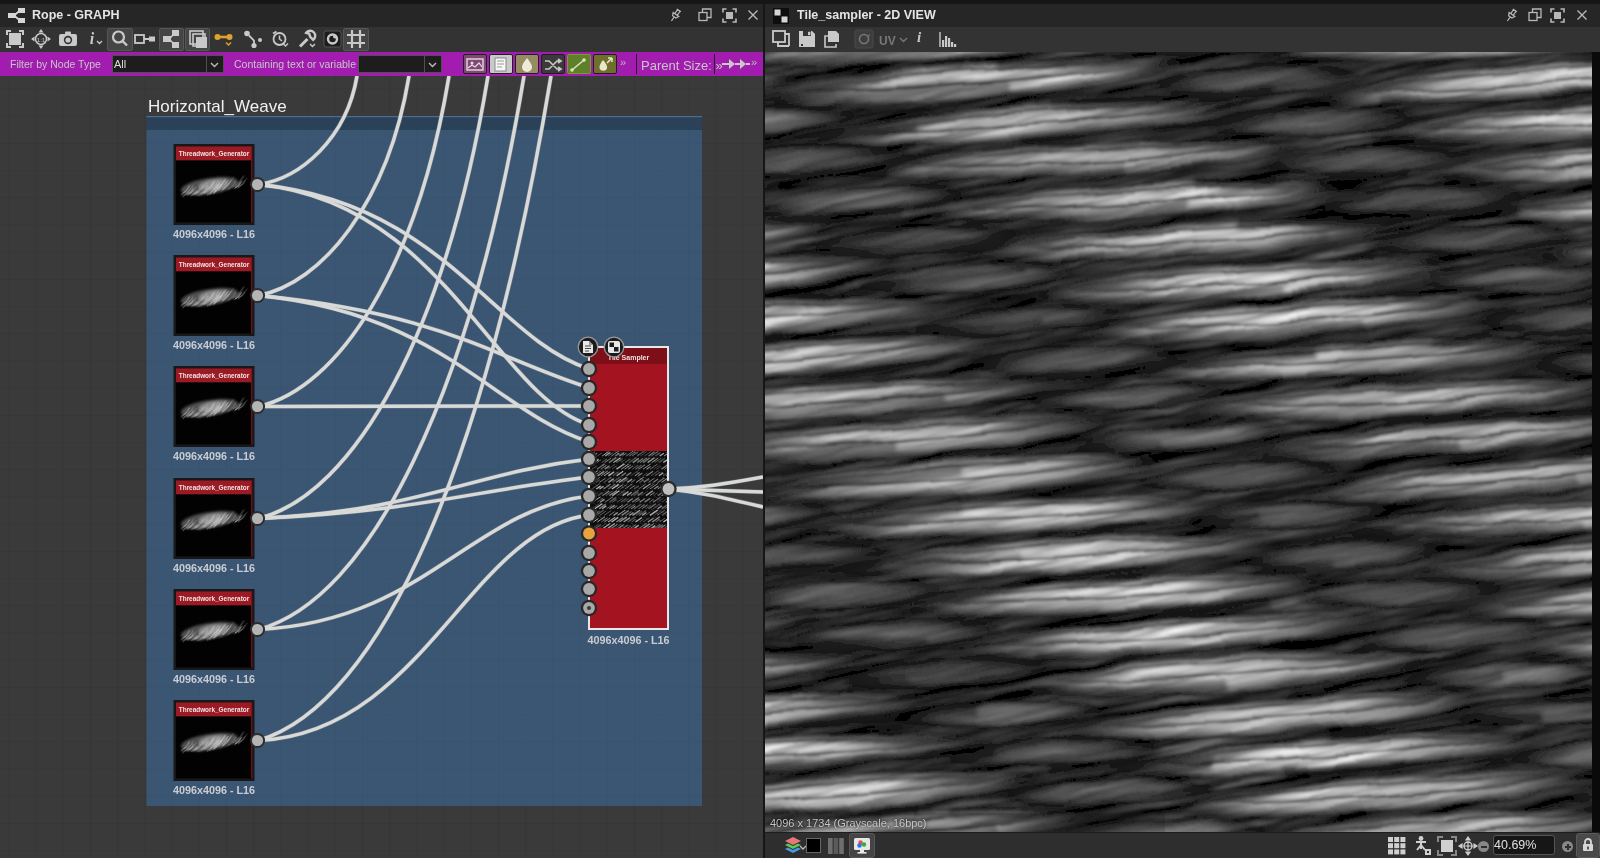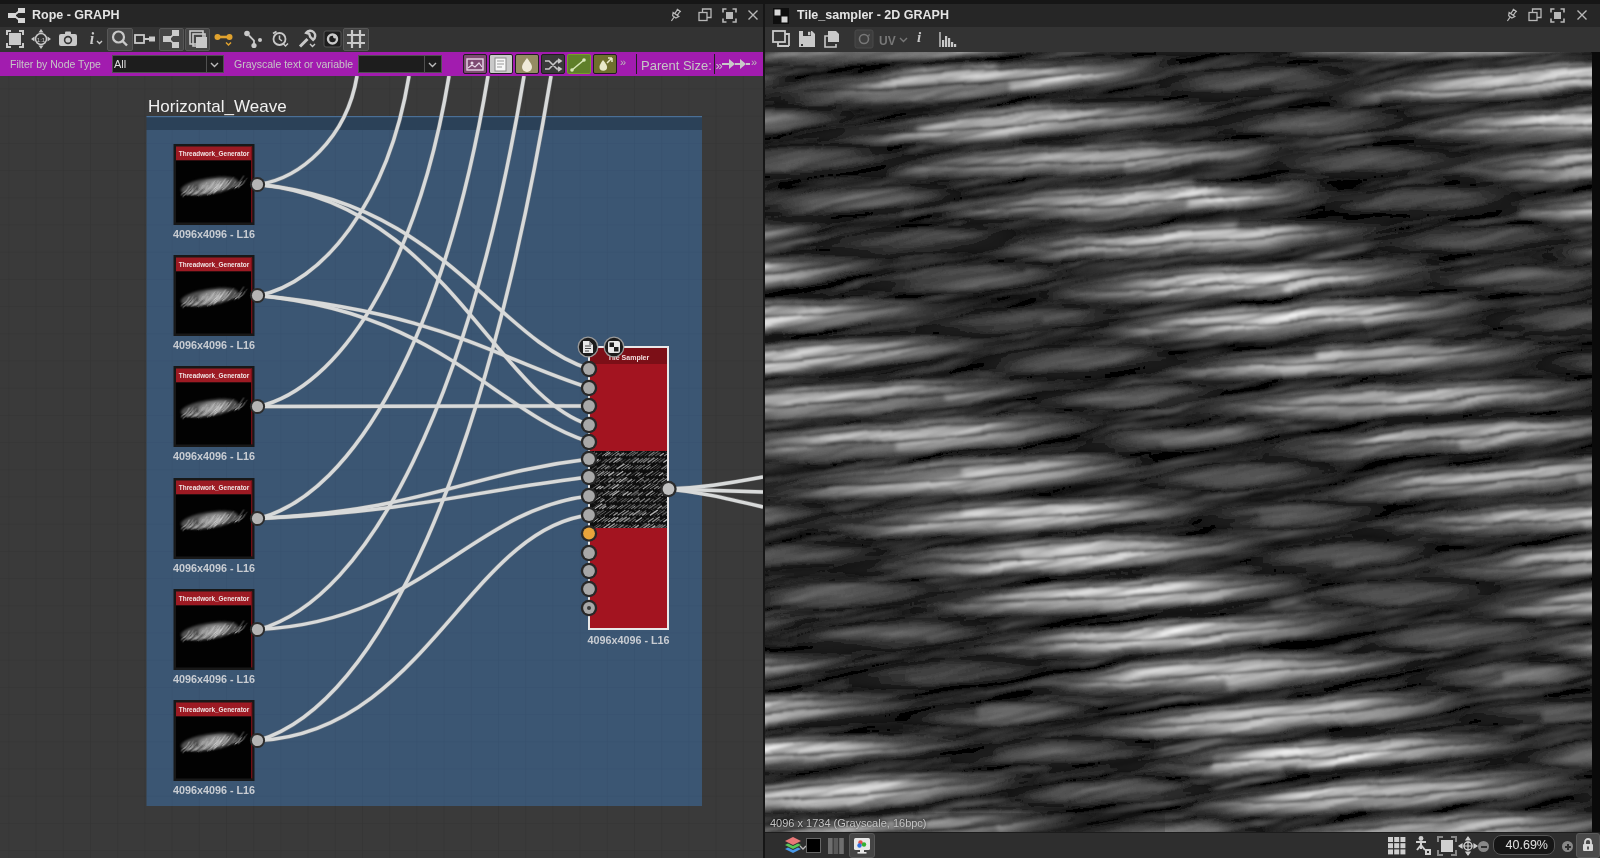--- a/index.html
+++ b/index.html
@@ -111,21 +111,21 @@
         </svg>
         <svg width="22" height="22" viewBox="0 0 22 22" style="position:absolute;left:345px;top:1px">
           <path d="M7 2 V20 M15 2 V20 M2 7 H20 M2 15 H20" stroke="#c9c9c9" stroke-width="2.2"></path>
         </svg>
       </div>
       <div style="position:absolute;left:0;top:52px;width:100%;height:24px;background:#a21caf">
         <span style="position:absolute;left:10px;top:6px;font-size:10.5px;color:#c6c6c6">Filter by Node Type</span>
         <div style="position:absolute;left:112px;top:3px;width:112px;height:18px;background:#1d1d1d;border:1px solid #505050;color:#ddd;font-size:11px;line-height:17px;padding-left:1px">All<svg width="9" height="6" viewBox="0 0 9 6" style="position:absolute;right:4px;top:6px">
             <path d="M1 1 L4.5 4.5 L8 1" stroke="#bbb" stroke-width="1.4" fill="none"></path>
           </svg><div style="position:absolute;right:16px;top:0;width:1px;height:16px;background:#505050"></div></div>
-        <span style="position:absolute;left:234px;top:6px;font-size:10.5px;color:#c6c6c6">Grayscale text or variable</span>
+        <span style="position:absolute;left:234px;top:6px;font-size:10.5px;color:#c6c6c6">Containing text or variable</span>
         <div style="position:absolute;left:358px;top:3px;width:84px;height:18px;background:#1d1d1d;border:1px solid #505050">
           <svg width="9" height="6" viewBox="0 0 9 6" style="position:absolute;right:4px;top:6px">
             <path d="M1 1 L4.5 4.5 L8 1" stroke="#bbb" stroke-width="1.4" fill="none"></path>
           </svg>
           <div style="position:absolute;right:16px;top:0;width:1px;height:16px;background:#505050"></div>
         </div>
         <div style="position:absolute;left:463px;top:2px;width:24px;height:20px;background:#7e4a72;border:1px solid #1f1f1f;border-radius:2px"></div>
         <svg width="24" height="21" viewBox="0 0 24 21" style="position:absolute;left:463px;top:2px">
           <rect x="4" y="5" width="16" height="11" fill="none" stroke="#e8d8e8" stroke-width="1.4"></rect>
           <circle cx="9" cy="9" r="1.5" fill="#e8d8e8"></circle>
@@ -802,21 +802,21 @@
     </div>
     <div style="position:absolute;left:763px;top:0;width:2px;height:858px;background:#161616"></div>
     <div class="panel" style="left:765px;width:835px;background:#0a0a0a">
       <div style="position:absolute;left:0;top:0;width:100%;height:4px;background:#161616"></div>
       <div class="titlebar">
         <svg width="16" height="16" viewBox="0 0 16 16" style="position:absolute;left:8px;top:4px">
           <rect x="0" y="0" width="16" height="16" fill="#0e0e0e"></rect>
           <rect x="1.5" y="1.5" width="6" height="6" fill="#d6d6d6"></rect>
           <rect x="8.5" y="8.5" width="6" height="6" fill="#d6d6d6"></rect>
         </svg>
-        <span style="position:absolute;left:32px">Tile_sampler - 2D GRAPH</span>
+        <span style="position:absolute;left:32px">Tile_sampler - 2D VIEW</span>
         <svg width="15" height="15" viewBox="0 0 15 15" style="position:absolute;left:739px;top:4px">
           <g transform="rotate(35 7 7)">
             <path d="M5 1 H10 M6 1 V6 M9 1 V6 M4 6 H11 L9.5 9 H5.5 Z M7.5 9 V14" stroke="#b8b8b8" stroke-width="1.2" fill="none"></path>
           </g>
         </svg>
         <svg width="14" height="14" viewBox="0 0 14 14" style="position:absolute;left:763px;top:4px">
           <rect x="1" y="4.5" width="8" height="8" fill="none" stroke="#b8b8b8" stroke-width="1.3"></rect>
           <path d="M4.5 4.5 V1 H13 V9.5 H9" stroke="#b8b8b8" stroke-width="1.3" fill="none"></path>
         </svg>
         <svg width="15" height="15" viewBox="0 0 15 15" style="position:absolute;left:785px;top:4px">
@@ -1662,21 +1662,21 @@
           <rect x="5" y="5" width="12" height="12" fill="#d0d0d0"></rect>
           <path d="M2 7 V2 H7 M15 2 H20 V7 M20 15 V20 H15 M7 20 H2 V15" stroke="#888" stroke-width="2" fill="none"></path>
         </svg>
         <svg width="22" height="22" viewBox="0 0 22 22" style="position:absolute;left:692px;top:2px">
           <circle cx="11" cy="11" r="4" fill="none" stroke="#d0d0d0" stroke-width="1.4"></circle>
           <path d="M11 2 L13 5 H9 Z M11 20 L9 17 h4 Z M2 11 L5 9 v4 Z M20 11 L17 13 v-4 Z M6.5 11 h9 M11 6.5 v9" stroke="#d0d0d0" stroke-width="1.2" fill="#d0d0d0"></path>
         </svg>
         <div style="position:absolute;left:713px;top:8px;width:11px;height:11px;border-radius:6px;background:#888">
           <div style="position:absolute;left:2.5px;top:4.5px;width:6px;height:2px;background:#2e2e2e"></div>
         </div>
-        <div style="position:absolute;left:728px;top:2px;width:62px;height:20px;background:#161616;border:1px solid #555;border-radius:8px;color:#e0e0e0;font-size:12.5px;line-height:19px;text-align:right;padding-right:6px">40.69%</div>
+        <div style="position:absolute;left:728px;top:2px;width:62px;height:20px;background:#161616;border:1px solid #555;border-radius:3px;color:#e0e0e0;font-size:12.5px;line-height:19px;text-align:left;">40.69%</div>
         <div style="position:absolute;left:797px;top:8px;width:11px;height:11px;border-radius:6px;background:#888">
           <div style="position:absolute;left:2.5px;top:4.5px;width:6px;height:2px;background:#2e2e2e"></div>
           <div style="position:absolute;left:4.5px;top:2.5px;width:2px;height:6px;background:#2e2e2e"></div>
         </div>
         <div style="position:absolute;left:811px;top:0px;width:24px;height:25px;background:#4a4a4a;border:1px solid #5a5a5a;border-radius:3px"></div>
         <svg width="16" height="16" viewBox="0 0 16 16" style="position:absolute;left:815px;top:4px">
           <rect x="3" y="7" width="10" height="7" rx="1" fill="#d8d8d8"></rect>
           <path d="M5 7 V5 a3 3 0 0 1 6 0 V7" stroke="#d8d8d8" stroke-width="1.8" fill="none"></path>
           <rect x="7" y="9.5" width="2" height="3" fill="#555"></rect>
         </svg>

